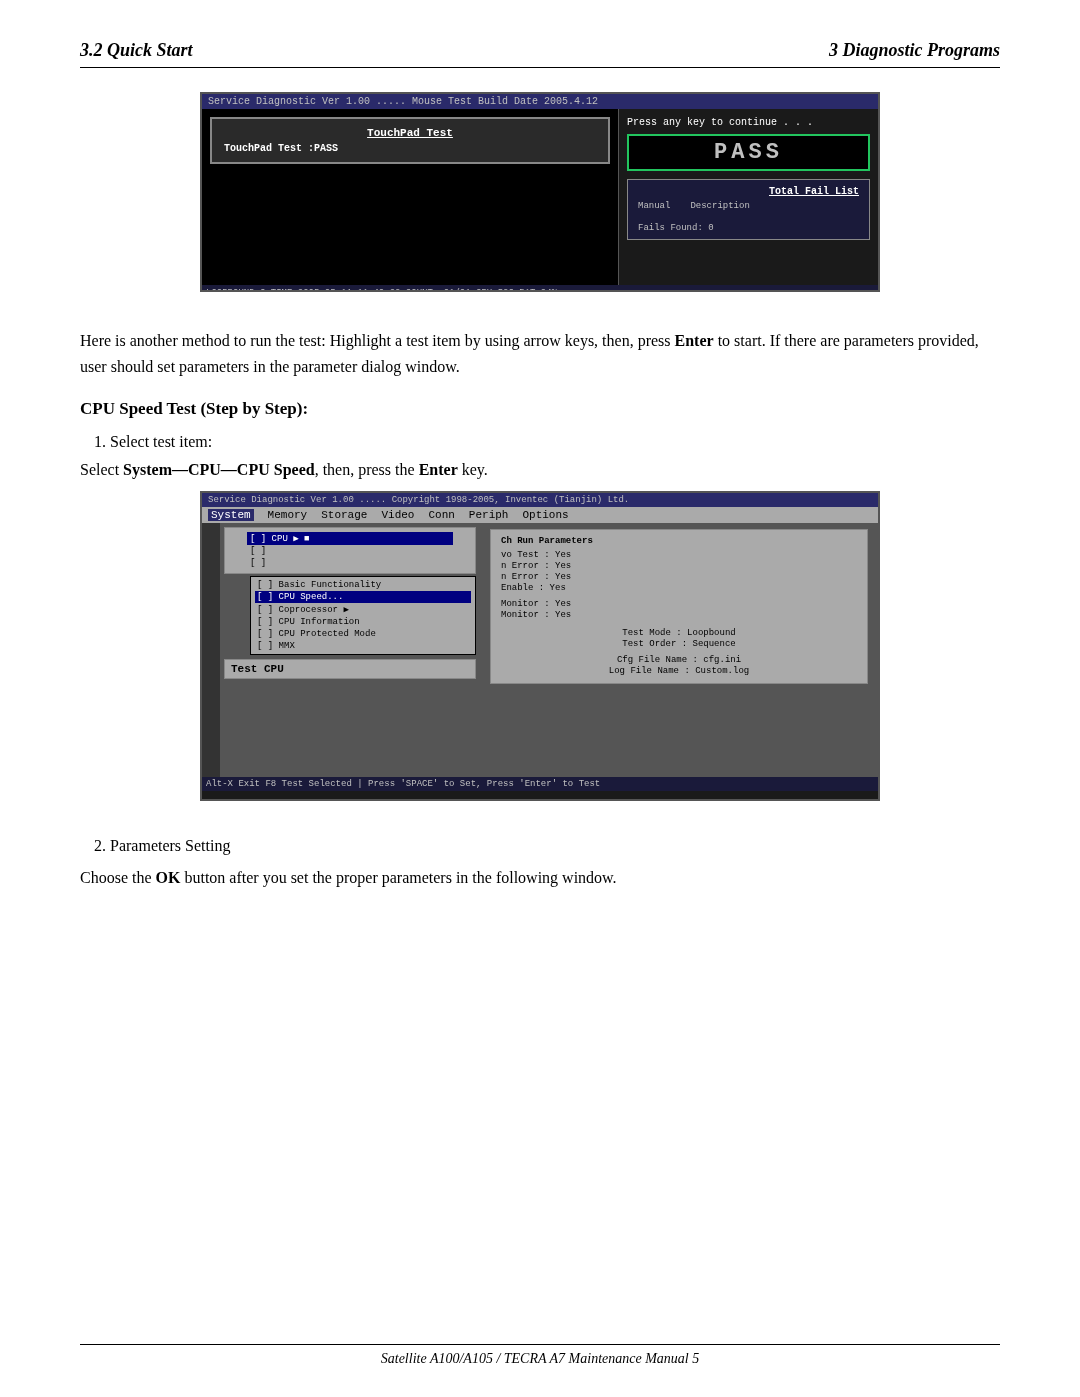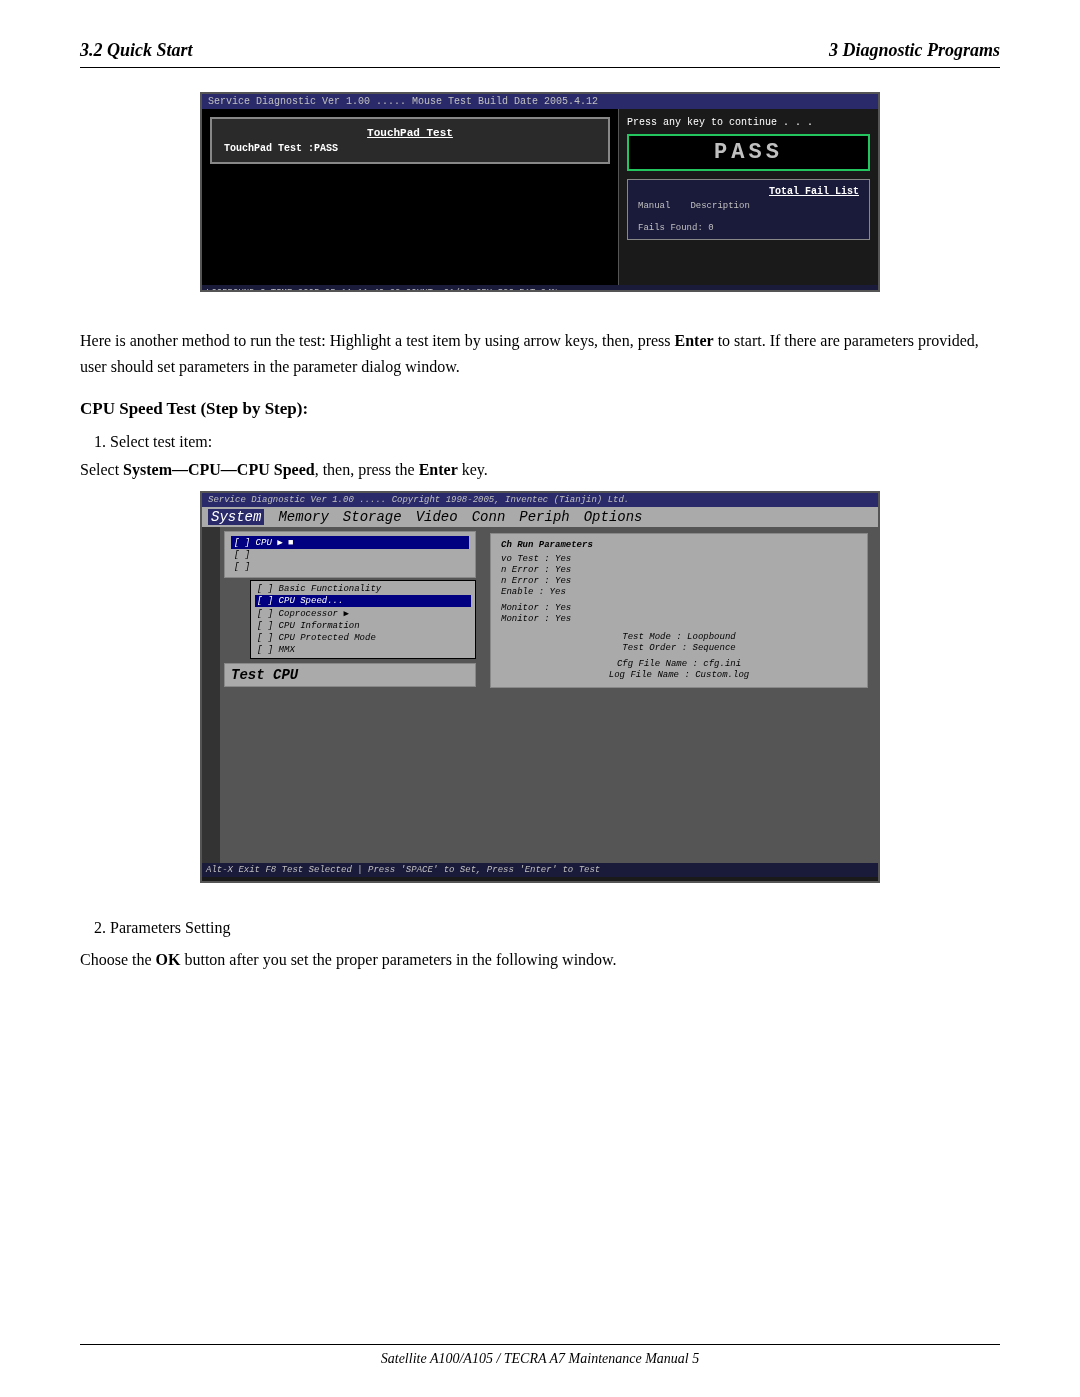--- a/index.html
+++ b/index.html
@@ -192,38 +192,37 @@
       font-size: 16px;
       margin-bottom: 12px;
     }
     .select-text .bold-inline {
       font-weight: bold;
     }
 
     
     .screenshot-box-2 {
       width: 680px;
-      height: 392px;
+      height: 310px;
       margin-bottom: 20px;
-      font-style: italic;
     }
 
     .screen2-titlebar {
       background: #2a2a6a;
       color: #c0c0c0;
       padding: 2px 6px;
       font-size: 9px;
       font-family: "Courier New", monospace;
     }
 
     .screen2-menubar {
       background: #aaaaaa;
       color: #000;
       padding: 2px 6px;
-      font-size: 14px;
+      font-size: 11px;
       font-family: "Courier New", monospace;
       display: flex;
       gap: 14px;
     }
     .screen2-menubar span {
       color: #000;
     }
     .screen2-menubar span.active {
       background: #2a2a6a;
       color: #fff;
@@ -238,21 +237,21 @@
 
     .screen2-left {
       width: 260px;
       background: #555;
       padding: 4px;
     }
 
     .cpu-menu-box {
       background: #aaa;
       border: 1px solid #888;
-      padding: 4px 6px;
+      padding: 4px 22px;
       margin-bottom: 2px;
       font-size: 9px;
       font-family: "Courier New", monospace;
       color: #000;
     }
 
     .cpu-item {
       background: #aaa;
       padding: 1px 3px;
       font-size: 9px;
@@ -280,21 +279,21 @@
     }
     .submenu-item.selected {
       background: #000080;
       color: #fff;
     }
 
     .test-cpu-box {
       background: #aaa;
       border: 1px solid #888;
       padding: 3px 6px;
-      font-size: 14px;
+      font-size: 11px;
       font-family: "Courier New", monospace;
       color: #000;
       font-weight: bold;
       margin-top: 4px;
     }
 
     .screen2-right {
       flex: 1;
       background: #555;
       padding: 6px 10px;

